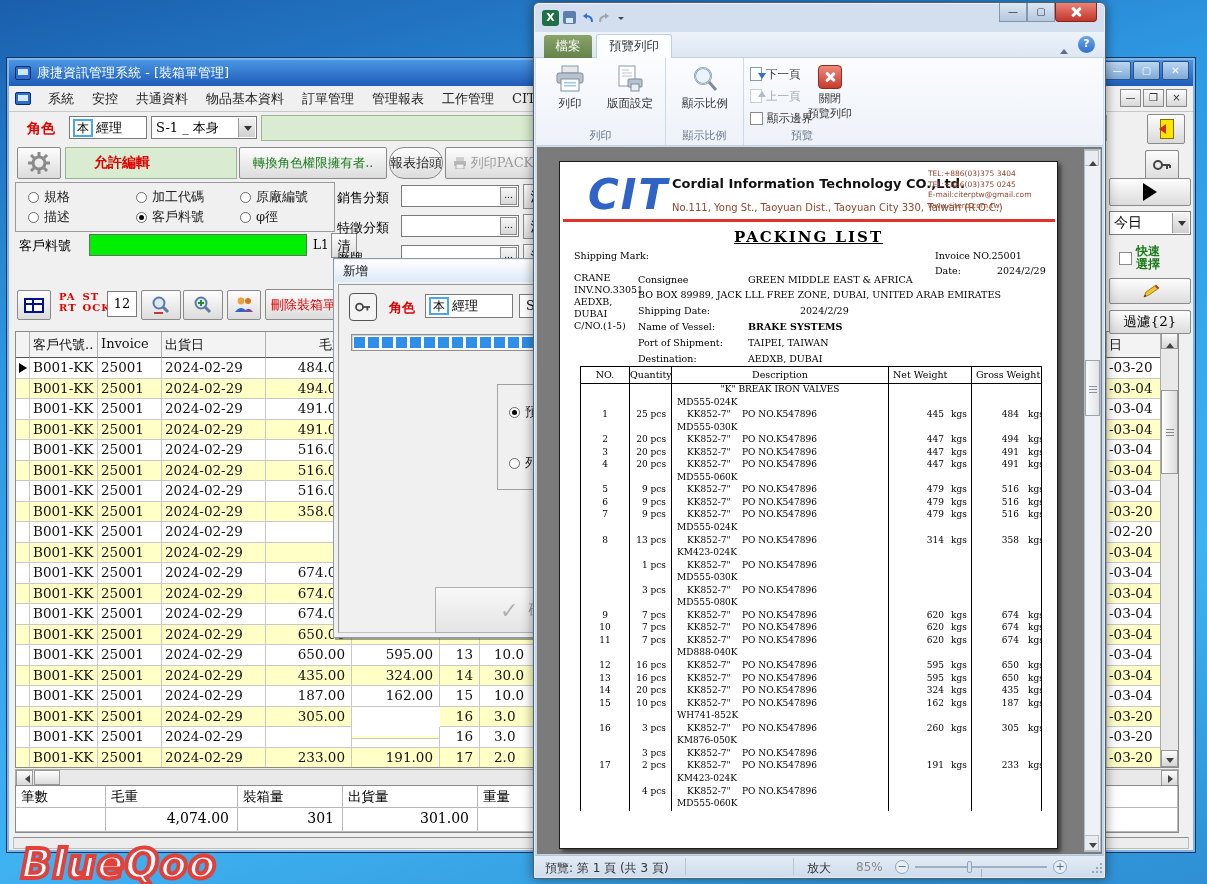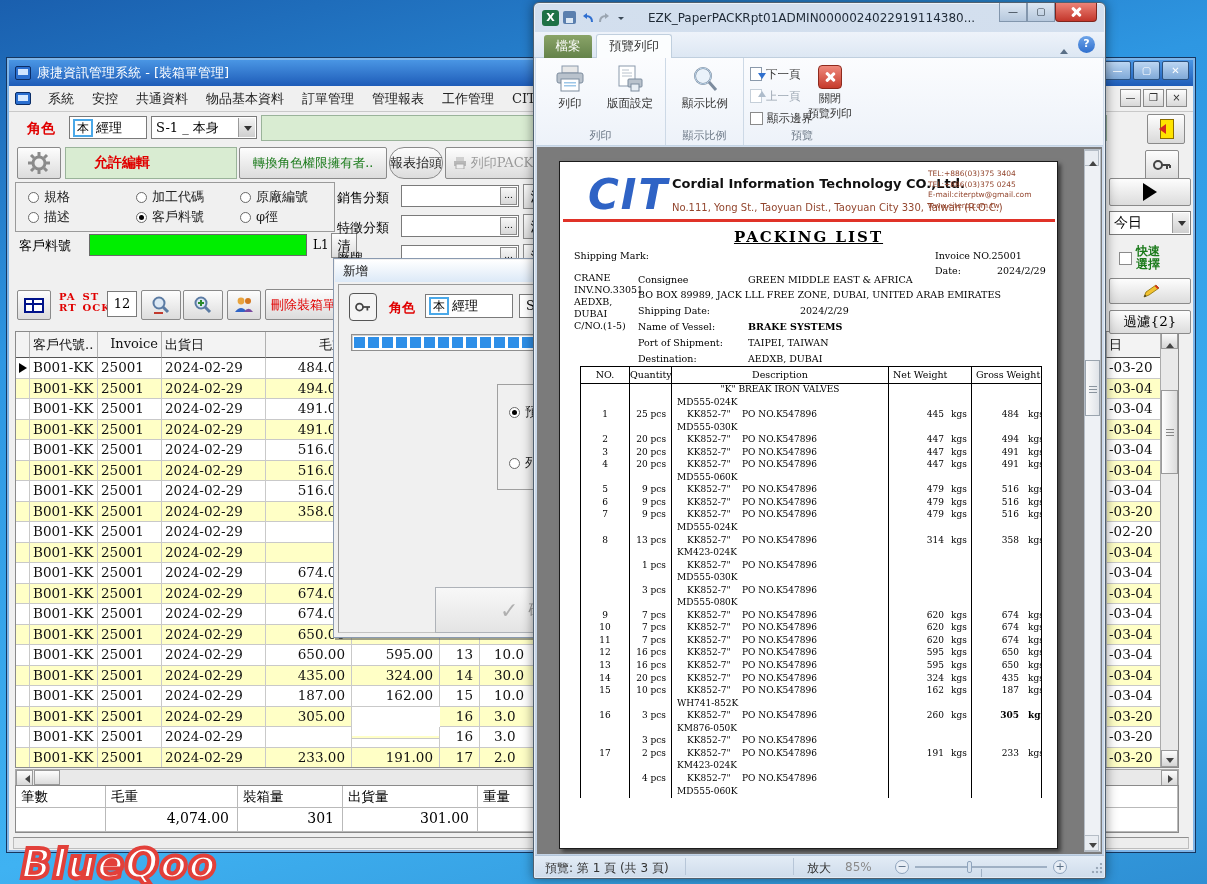--- a/index.html
+++ b/index.html
@@ -203,21 +203,21 @@
   .page{position:absolute;left:22px;top:14px;width:499px;height:688px;background:#fff;border:1px solid #1c1c1c;
     box-shadow:3px 3px 4px rgba(0,0,0,.5);font-family:"DejaVu Serif",serif;color:#000;}
   .pvscroll{position:absolute;right:1px;top:2px;bottom:2px;width:17px;background:#eef1f5;border:1px solid #b5bdc6;}
   .pvthumb{position:absolute;left:0;top:210px;width:15px;height:56px;background:linear-gradient(90deg,#fafafa,#dfe3e8);border:1px solid #9aa4ae;}
   .pvthumb::after{content:"";position:absolute;left:3px;top:25px;width:8px;height:1px;background:#8a949e;box-shadow:0 3px 0 #8a949e,0 6px 0 #8a949e;}
   .pv-status{position:absolute;left:1px;right:1px;bottom:1px;height:22px;background:linear-gradient(#e3ecf6,#cfdceb);
     border-top:1px solid #b4c6da;font-size:12px;color:#333;}
   .st-page{position:absolute;left:10px;top:4px;}
   .st-sep{position:absolute;top:2px;bottom:2px;width:1px;background:#b7c6d8;}
   .st-zoomlbl{position:absolute;left:272px;top:4px;}
-  .st-zoomval{position:absolute;left:310px;top:4px;color:#8a8a8a;}
+  .st-zoomval{position:absolute;left:321px;top:4px;color:#8a8a8a;}
   .zslider{position:absolute;left:360px;top:4px;width:172px;height:14px;}
   .zcircle{position:absolute;top:0;width:14px;height:14px;border:1px solid #8fa4bd;border-radius:50%;background:#e8eef6;
     font-size:11px;line-height:12px;text-align:center;color:#5a6f86;}
   .ztrack{position:absolute;left:20px;right:20px;top:6px;height:2px;background:#9fb0c4;}
   .ztick{position:absolute;left:50%;top:3px;width:1px;height:8px;background:#9fb0c4;}
   .zhandle{position:absolute;left:72px;top:1px;width:5px;height:12px;background:#d7e2ee;border:1px solid #8fa4bd;border-radius:2px;}
   .grip{position:absolute;right:2px;bottom:2px;width:12px;height:12px;
     background:radial-gradient(circle at 3px 9px,#9aa8b8 1.2px,transparent 1.6px),
                radial-gradient(circle at 7px 9px,#9aa8b8 1.2px,transparent 1.6px),
                radial-gradient(circle at 11px 9px,#9aa8b8 1.2px,transparent 1.6px),
@@ -440,21 +440,21 @@
             <path d="M10 16 q4.5 -6.5 9 0 z" fill="#7a4aa0"></path>
           </svg>
       </div>
       <div class="tbtn del-btn">刪除裝箱單{D}</div>
     </div>
 
     <div class="grid" id="grid">
         <div class="g-row g-head">
           <div class="g-cell c0" style="width: 14px;"></div>
           <div class="g-cell c1" style="width: 68px;">客戶代號..</div>
-          <div class="g-cell c2" style="width: 64px; text-align: right;">Invoice</div>
+          <div class="g-cell c2" style="width: 64px;">Invoice</div>
           <div class="g-cell c3" style="width: 104px;">出貨日</div>
           <div class="g-cell c4" style="width: 86px;">毛重</div>
           <div class="g-cell c5" style="width: 88px;"></div>
           <div class="g-cell c6" style="width: 40px;"></div>
           <div class="g-cell c7" style="width: 76px;"></div>
           <div class="g-cell c8" style="width: 551px;"></div>
           <div class="g-cell c9" style="width: 55px;">日</div>
         </div>
       <div class="g-row">
           <div class="g-cell c0 sel" style="width: 14px;"></div>
@@ -805,21 +805,20 @@
             <path d="M6 4 Q12 4 12 10" fill="none" stroke="#2f6fd0" stroke-width="2"></path>
           </svg>
         <svg width="14" height="12" viewBox="0 0 14 12">
             <path d="M11 4 L7 1 L7 7 Z" fill="#9aa5b1"></path>
             <path d="M8 4 Q2 4 2 10" fill="none" stroke="#9aa5b1" stroke-width="2"></path>
           </svg>
         <svg width="10" height="10" viewBox="0 0 10 10">
             <path d="M2 4 L8 4 L5 7 Z" fill="#3c4a58"></path>
           </svg>
       </span>
-      <span class="pv-title-txt">EZK_PaperPACKRpt01ADMIN0000024022919114380...</span>
     </div>
     <div class="pv-ctl">
       <div class="pvb">—</div>
       <div class="pvb">▢</div>
       <div class="pvb close">
           <span class="xmark"></span>
         </div>
     </div>
 
     <div class="pv-tabs">
@@ -1192,20 +1191,27 @@
               <div class="dt-cell dc3" style="width: 83px;">
                 <span class="wv">620</span>
                 <span class="wu">kgs</span>
               </div>
               <div class="dt-cell dc4" style="width: 70px;">
                 <span class="wv">674</span>
                 <span class="wu">kgs</span>
               </div>
             </div>
             <div class="dt-row">
+              <div class="dt-cell dc0" style="width: 50px;"></div>
+              <div class="dt-cell dc1" style="width: 42px;"></div>
+              <div class="dt-cell dc2 part" style="width: 217px;">MD888-040K</div>
+              <div class="dt-cell dc3" style="width: 83px;"></div>
+              <div class="dt-cell dc4" style="width: 70px;"></div>
+            </div>
+            <div class="dt-row">
               <div class="dt-cell dc0" style="width: 50px;">12</div>
               <div class="dt-cell dc1" style="width: 42px;">16 pcs</div>
               <div class="dt-cell dc2" style="width: 217px;">
                 <span class="m">KK852-7"</span>
                 <span class="po">PO NO.K547896</span>
               </div>
               <div class="dt-cell dc3" style="width: 83px;">
                 <span class="wv">595</span>
                 <span class="wu">kgs</span>
               </div>
@@ -1273,21 +1279,21 @@
               <div class="dt-cell dc0" style="width: 50px;">16</div>
               <div class="dt-cell dc1" style="width: 42px;">3 pcs</div>
               <div class="dt-cell dc2" style="width: 217px;">
                 <span class="m">KK852-7"</span>
                 <span class="po">PO NO.K547896</span>
               </div>
               <div class="dt-cell dc3" style="width: 83px;">
                 <span class="wv">260</span>
                 <span class="wu">kgs</span>
               </div>
-              <div class="dt-cell dc4" style="width: 70px; font-weight: bold;">
+              <div class="dt-cell dc4" style="width: 70px;">
                 <span class="wv">305</span>
                 <span class="wu">kgs</span>
               </div>
             </div>
             <div class="dt-row">
               <div class="dt-cell dc0" style="width: 50px;"></div>
               <div class="dt-cell dc1" style="width: 42px;"></div>
               <div class="dt-cell dc2 part" style="width: 217px;">KM876-050K</div>
               <div class="dt-cell dc3" style="width: 83px;"></div>
               <div class="dt-cell dc4" style="width: 70px;"></div>

